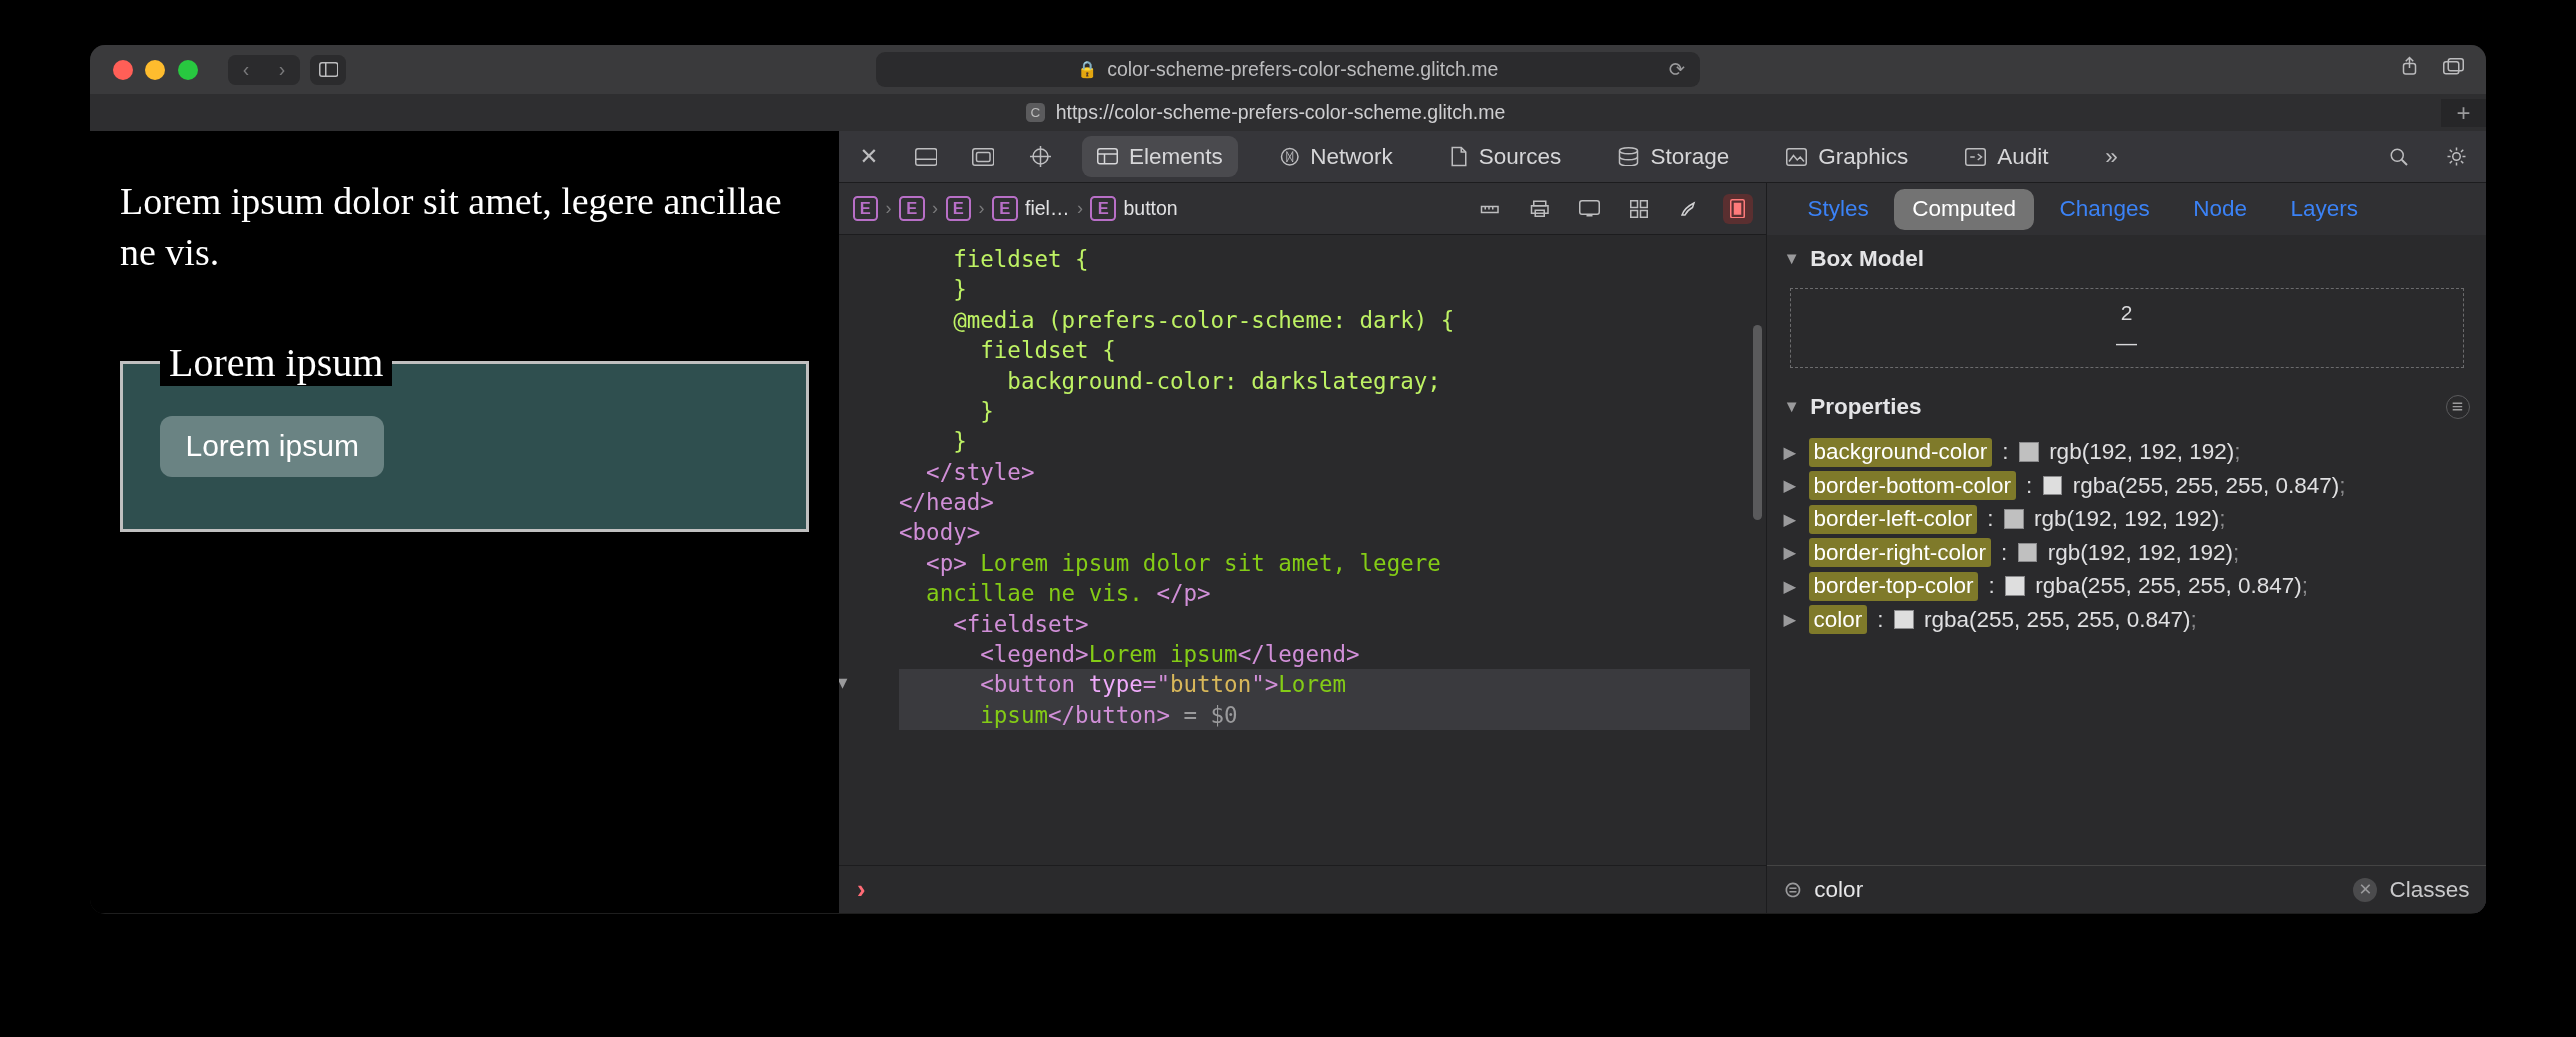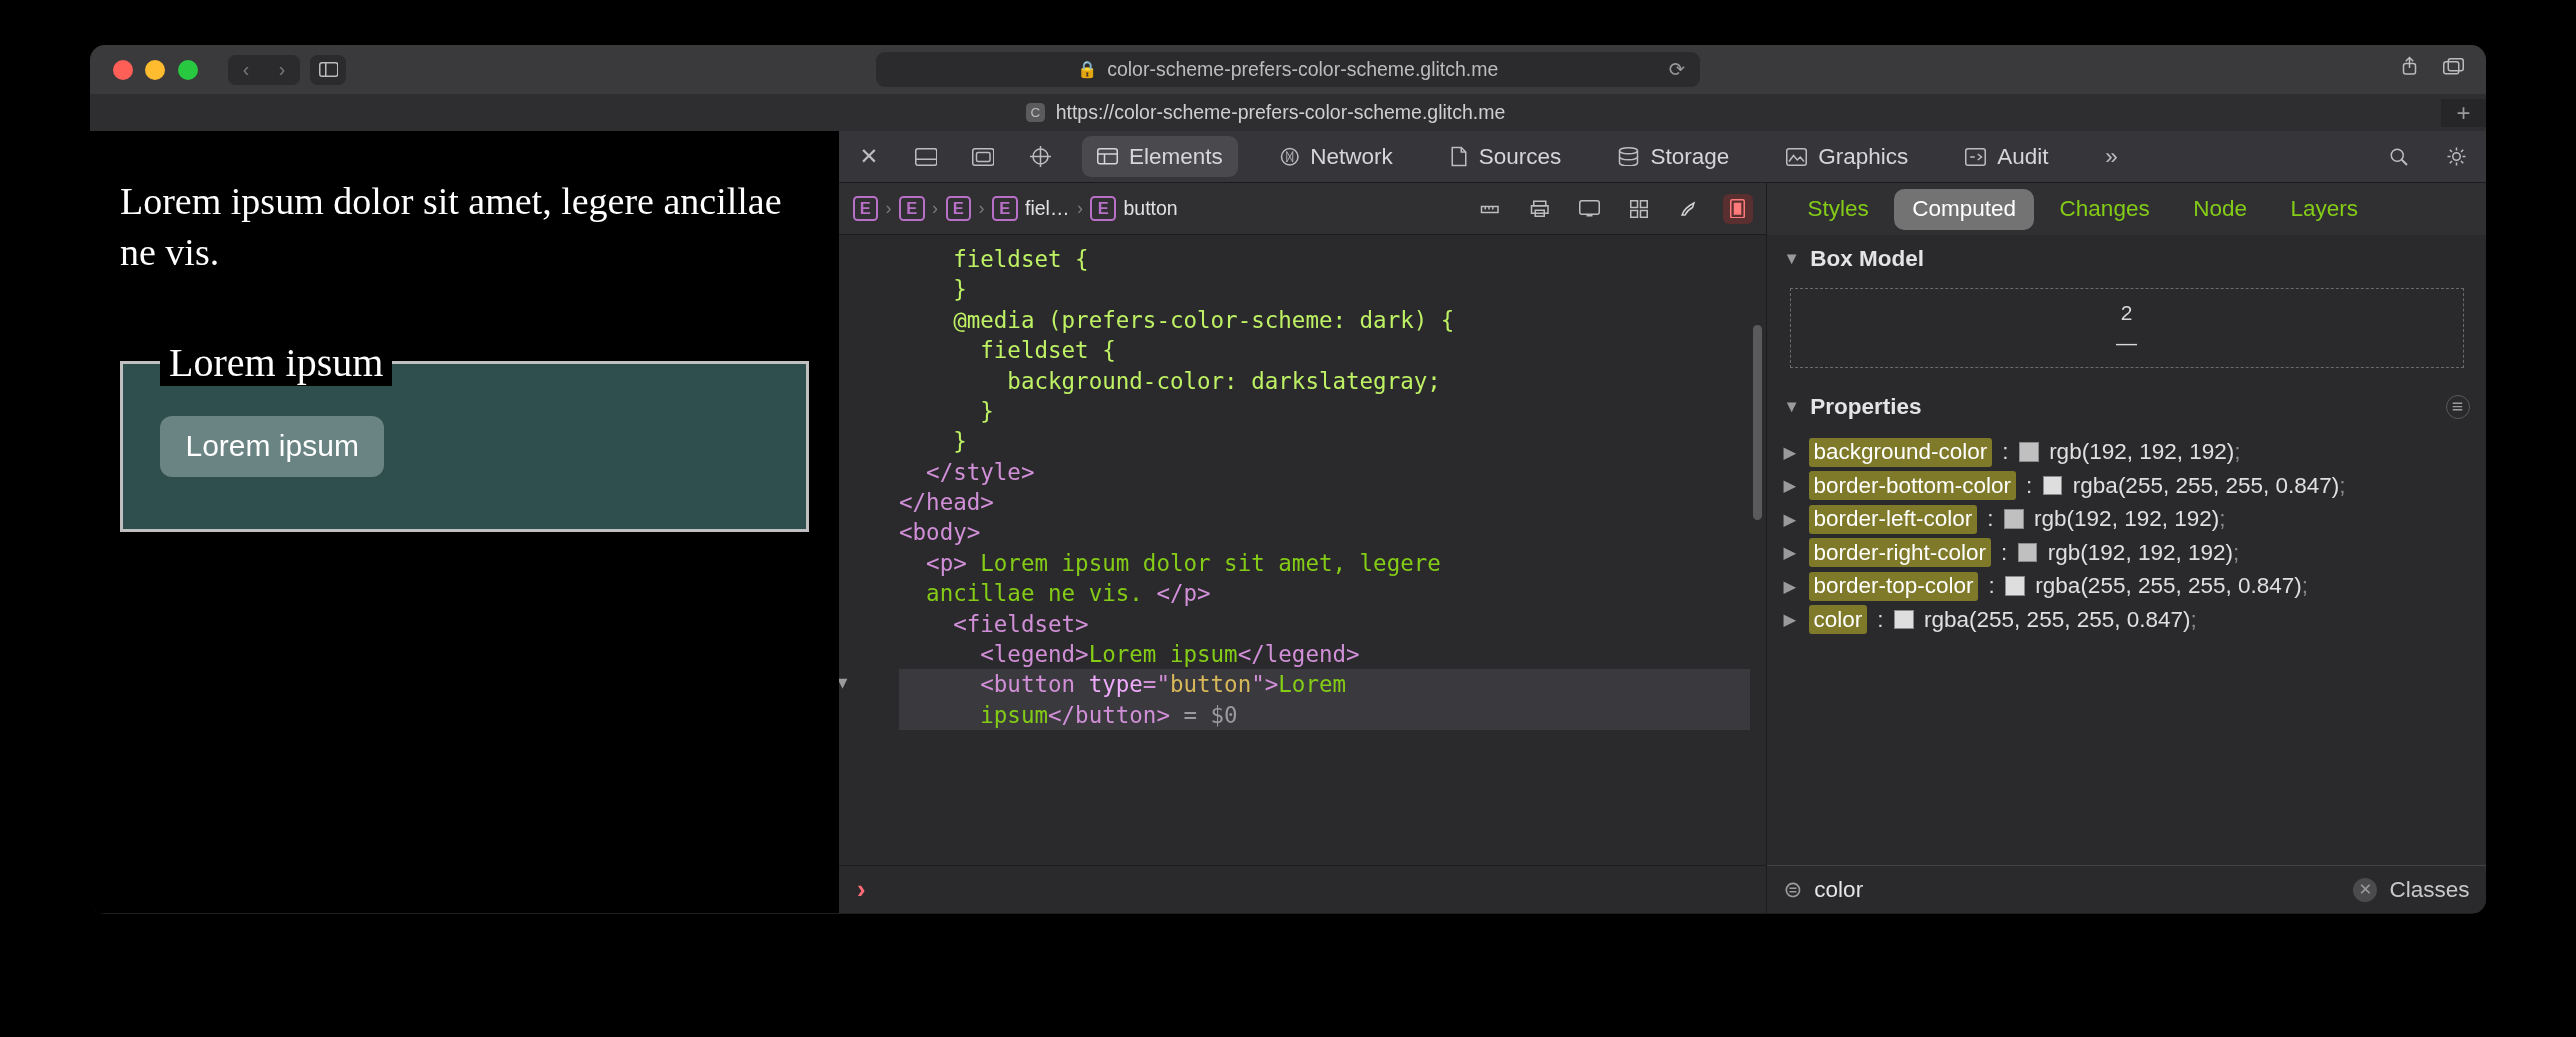--- a/index.html
+++ b/index.html
@@ -105,21 +105,21 @@
   .tg{color:#d18fd8}.at{color:#f0abfc}.av{color:#d9b85a}.tx{color:#84cc16}.kw{color:#bef264}
   .selline{background:#3a3a3e;display:inline-block;width:100%}
   .dollar{color:#9a9a9c}
 
   .console{height:48px;background:#2a2a2c;border-top:0.7px solid #1c1c1e;display:flex;align-items:center;padding-left:18px;}
   .console .prompt{color:#ff6b76;font-size:25.5px;font-weight:700}
 
   
   .dt-right{width:719px;display:flex;flex-direction:column;background:#2a2a2c}
   .rtabs{height:52px;background:#303033;display:flex;align-items:center;gap:7.5px;padding:0 22.5px;}
-  .rtab{padding:7.5px 18px;border-radius:10.5px;font-size:22.5px;color:#84cc16;}
+  .rtab{padding:7.5px 18px;border-radius:10.5px;font-size:22.5px;color:#3b82f6;}
   .rtab.active{background:#737373;color:#fff}
   .section-h{display:flex;align-items:center;gap:10.5px;padding:10.5px 16.5px;font-size:22.5px;color:#e4e4e6;font-weight:600;}
   .section-h .tri{color:#9a9a9c;font-size:16.5px}
   .section-h .filter{margin-left:auto;color:#9a9a9c;font-size:19.5px;border:0.7px solid #5a5a5c;border-radius:50%;width:24px;height:24px;display:flex;align-items:center;justify-content:center}
   .boxmodel{margin:6px 22.5px 15px;border:1.5px dashed #6b6b6d;padding:12px 0;display:flex;flex-direction:column;align-items:center;gap:6px;font-size:21px;color:#d8d8da}
   .propslist{padding:3px 16.5px 9px;}
   .prow{display:flex;align-items:center;gap:10.5px;font-size:22.5px;margin:4.5px 0;}
   .prow .tri{color:#9a9a9c;font-size:16.5px;width:15px}
   .pname{background:#7f7a2a;color:#fff;padding:1.5px 4.5px;border-radius:3px}
   .swatch{width:19.5px;height:19.5px;border:0.7px solid #8a8a8c;display:inline-block;vertical-align:middle}

